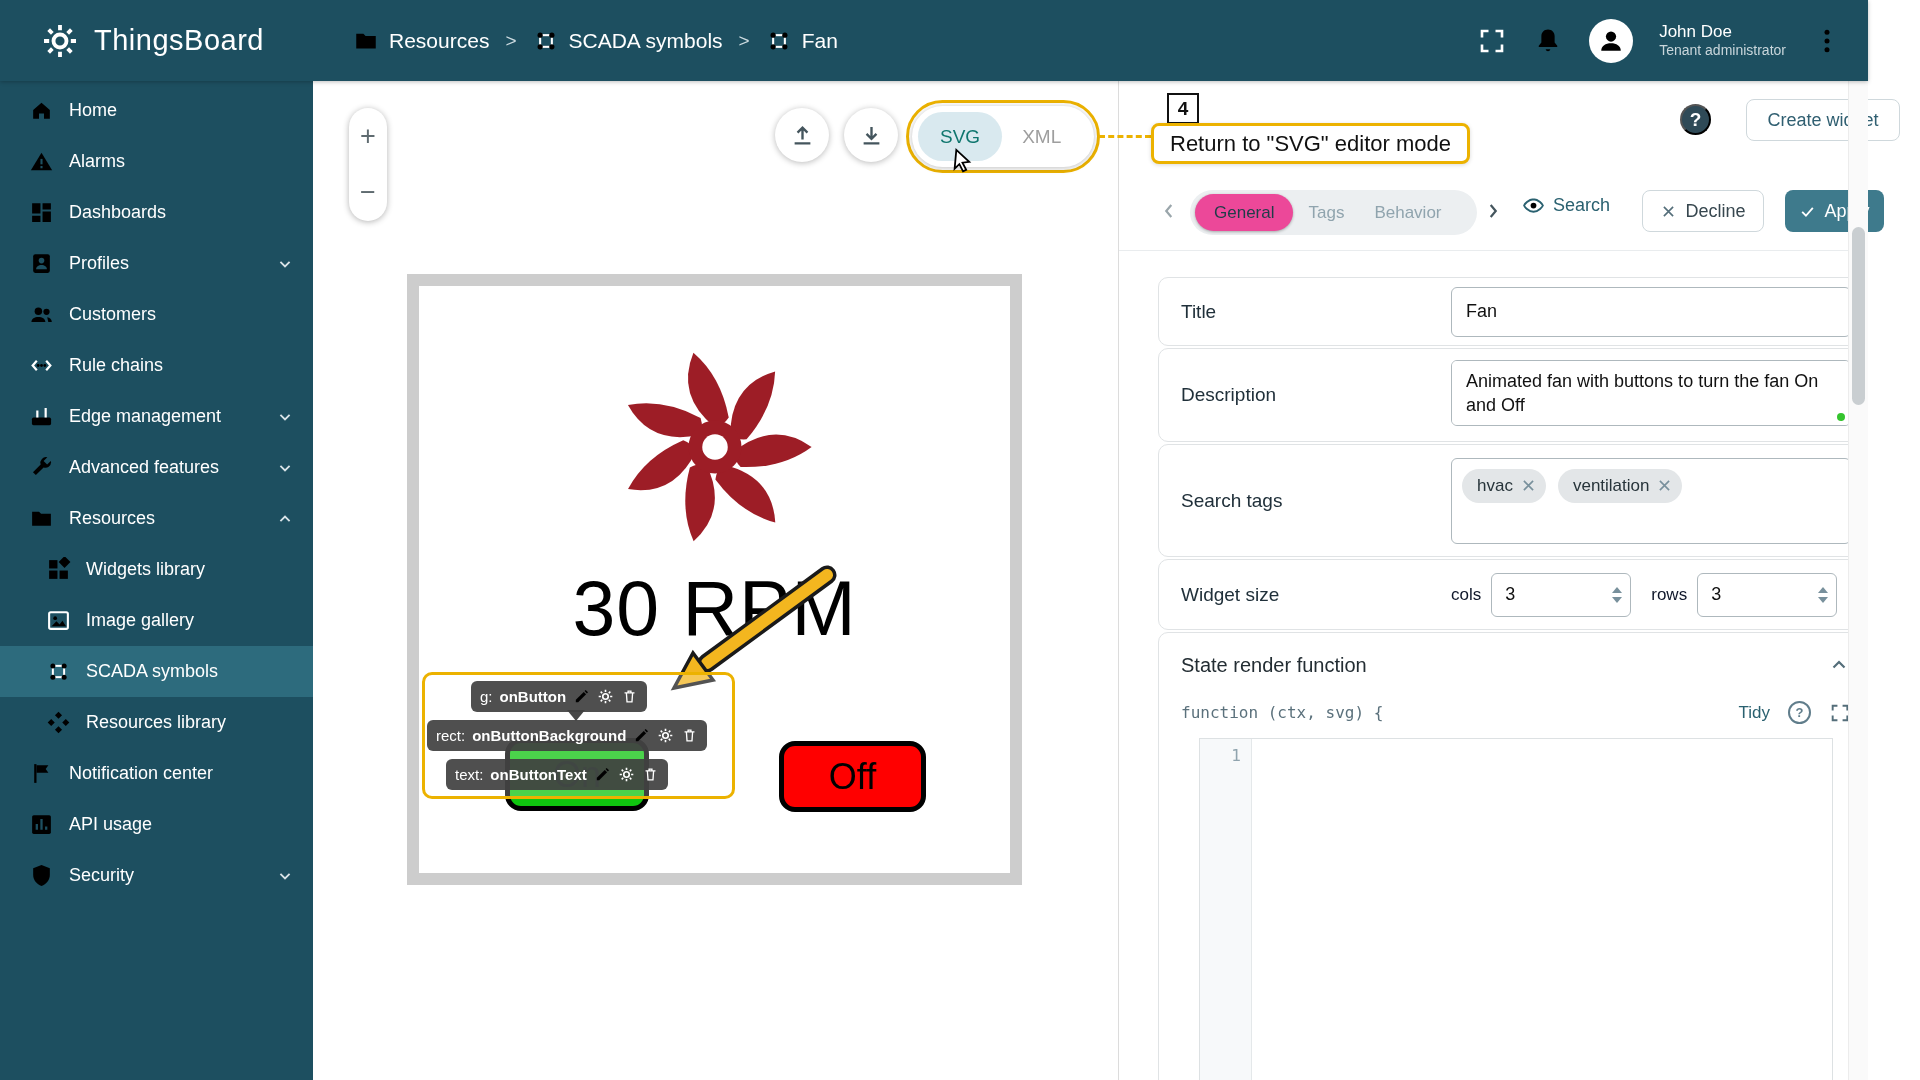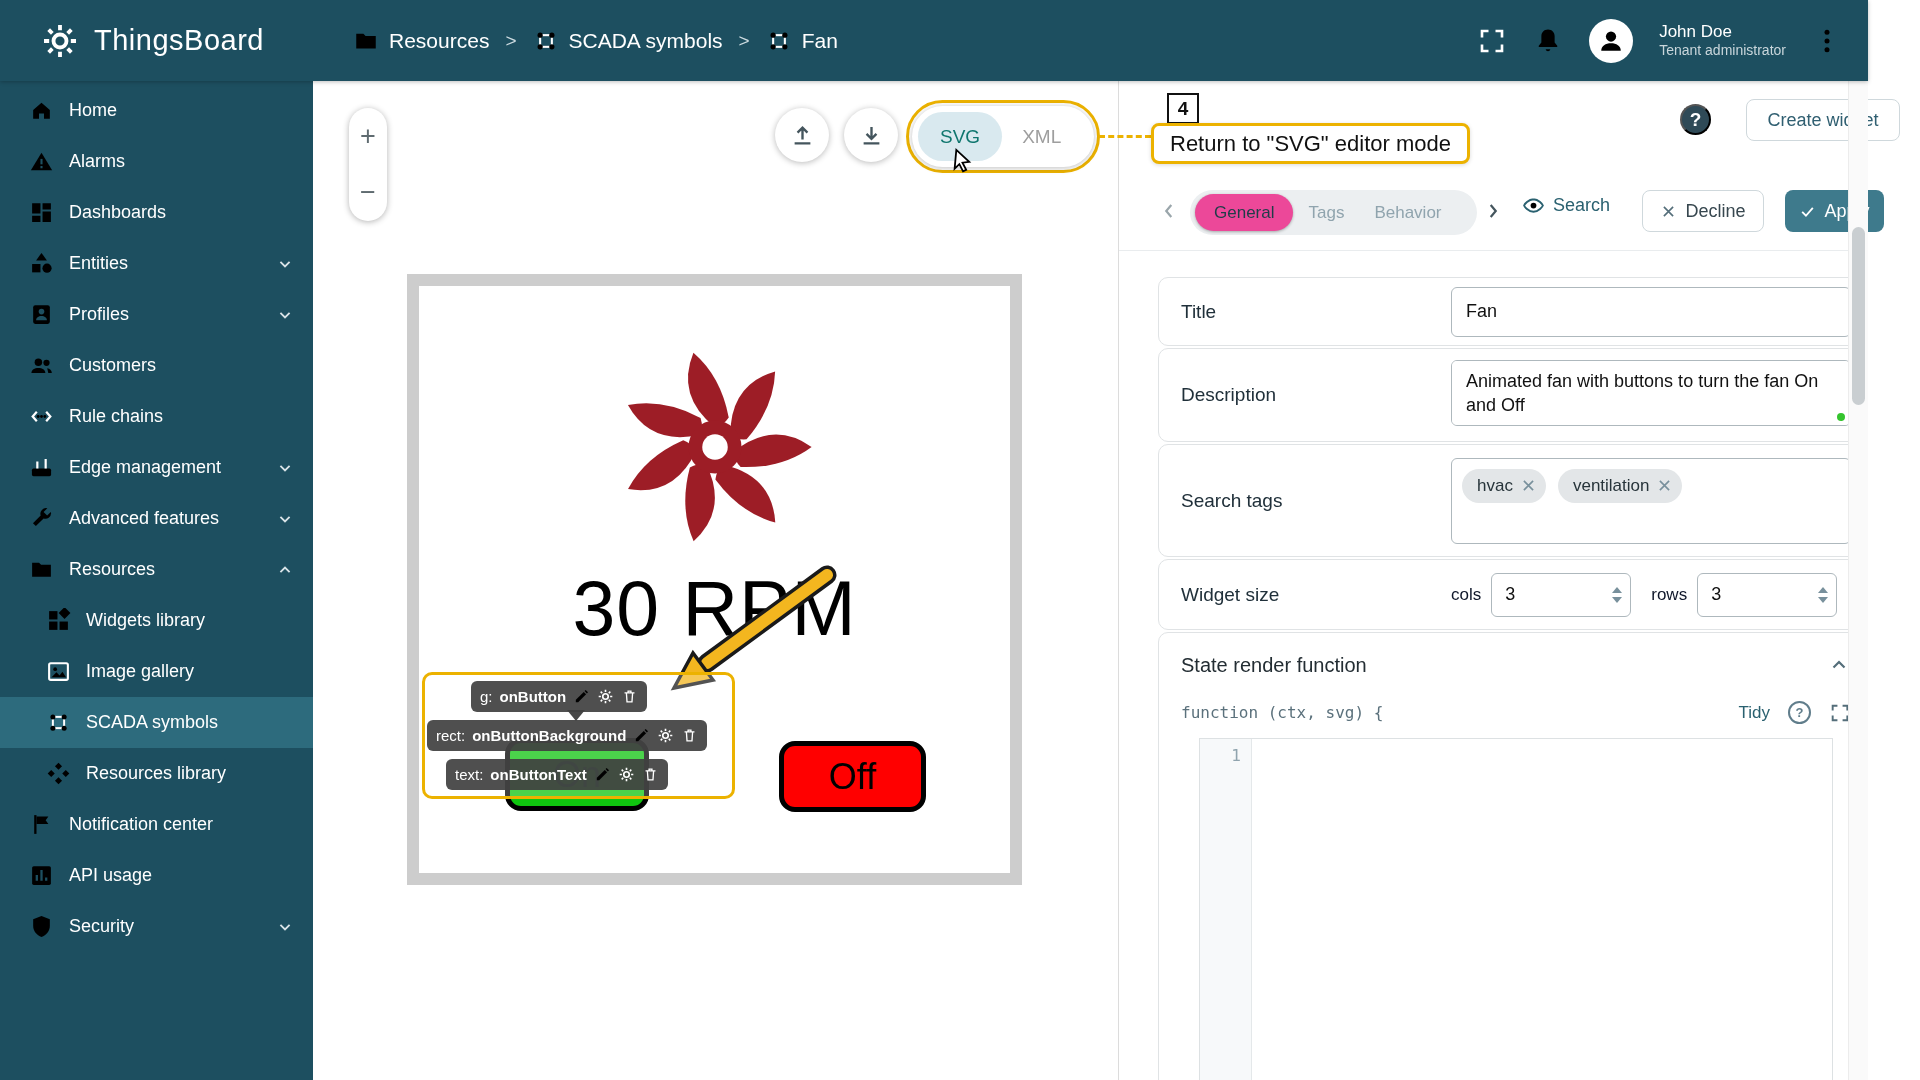--- a/index.html
+++ b/index.html
@@ -332,29 +332,20 @@
           <span>Alarms</span>
         </div>
       <div class="nav-item">
           <svg class="nav-ic">
             <use href="#s-dash"></use>
           </svg>
           <span>Dashboards</span>
         </div>
       <div class="nav-item">
           <svg class="nav-ic">
-            <use href="#s-entities"></use>
-          </svg>
-          <span>Entities</span>
-          <svg class="nav-chev">
-            <use href="#s-chevd"></use>
-          </svg>
-        </div>
-      <div class="nav-item">
-          <svg class="nav-ic">
             <use href="#s-profiles"></use>
           </svg>
           <span>Profiles</span>
           <svg class="nav-chev">
             <use href="#s-chevd"></use>
           </svg>
         </div>
       <div class="nav-item">
           <svg class="nav-ic">
             <use href="#s-customers"></use>

